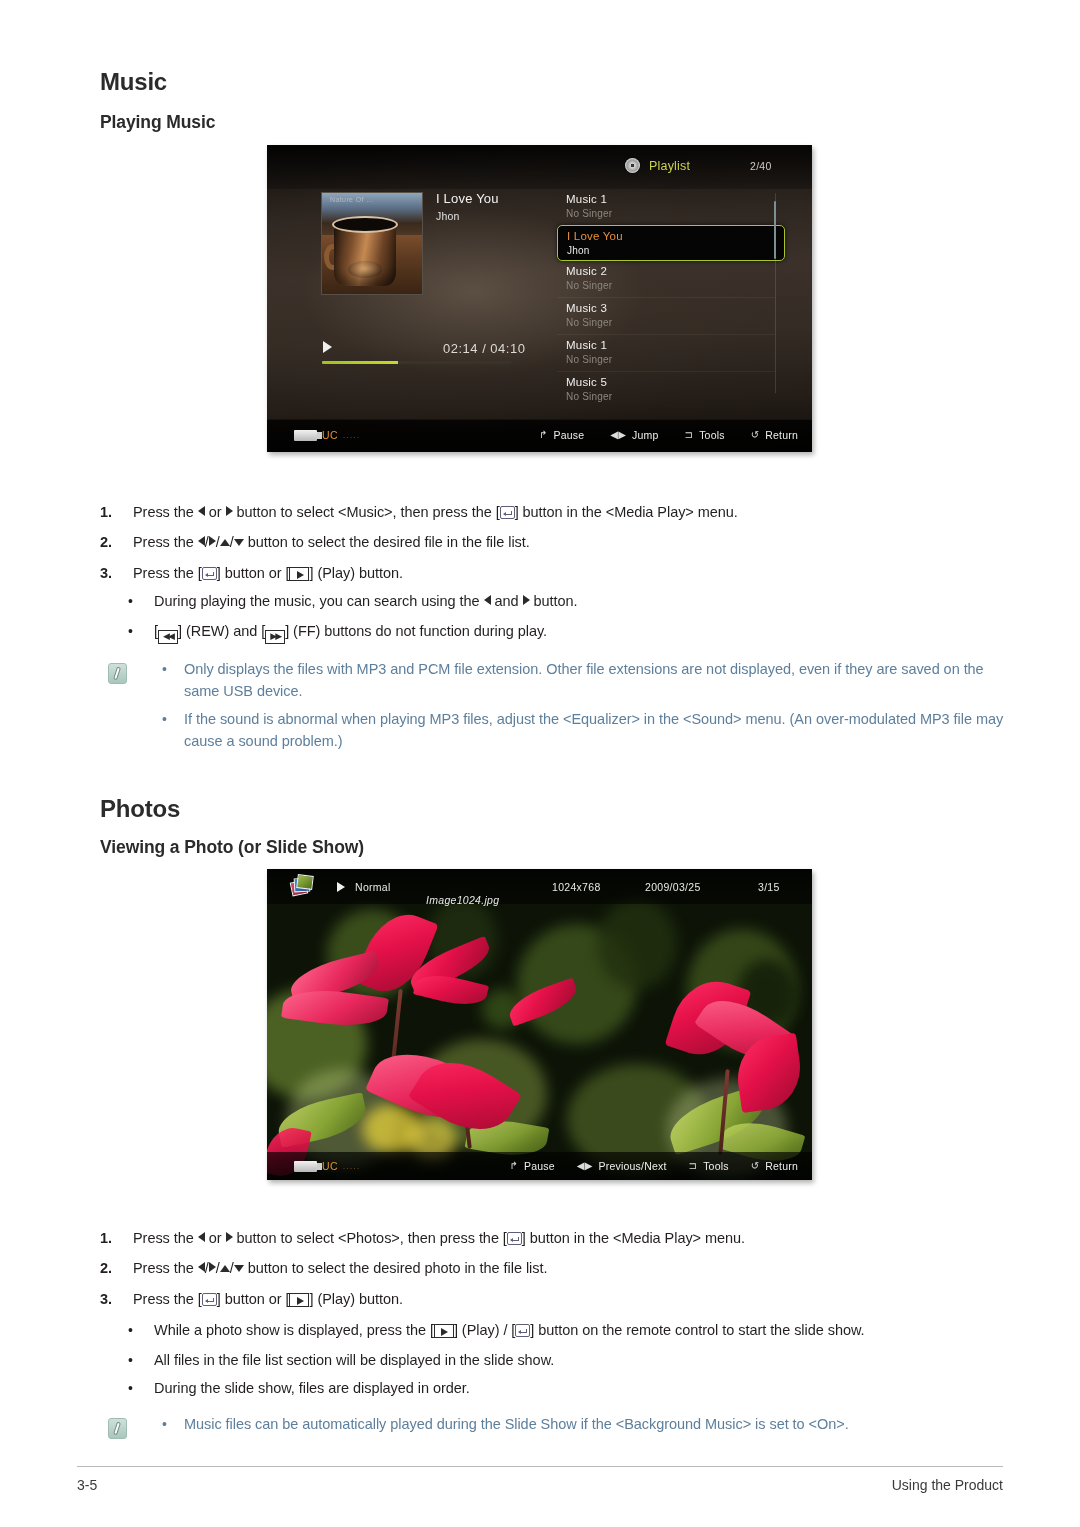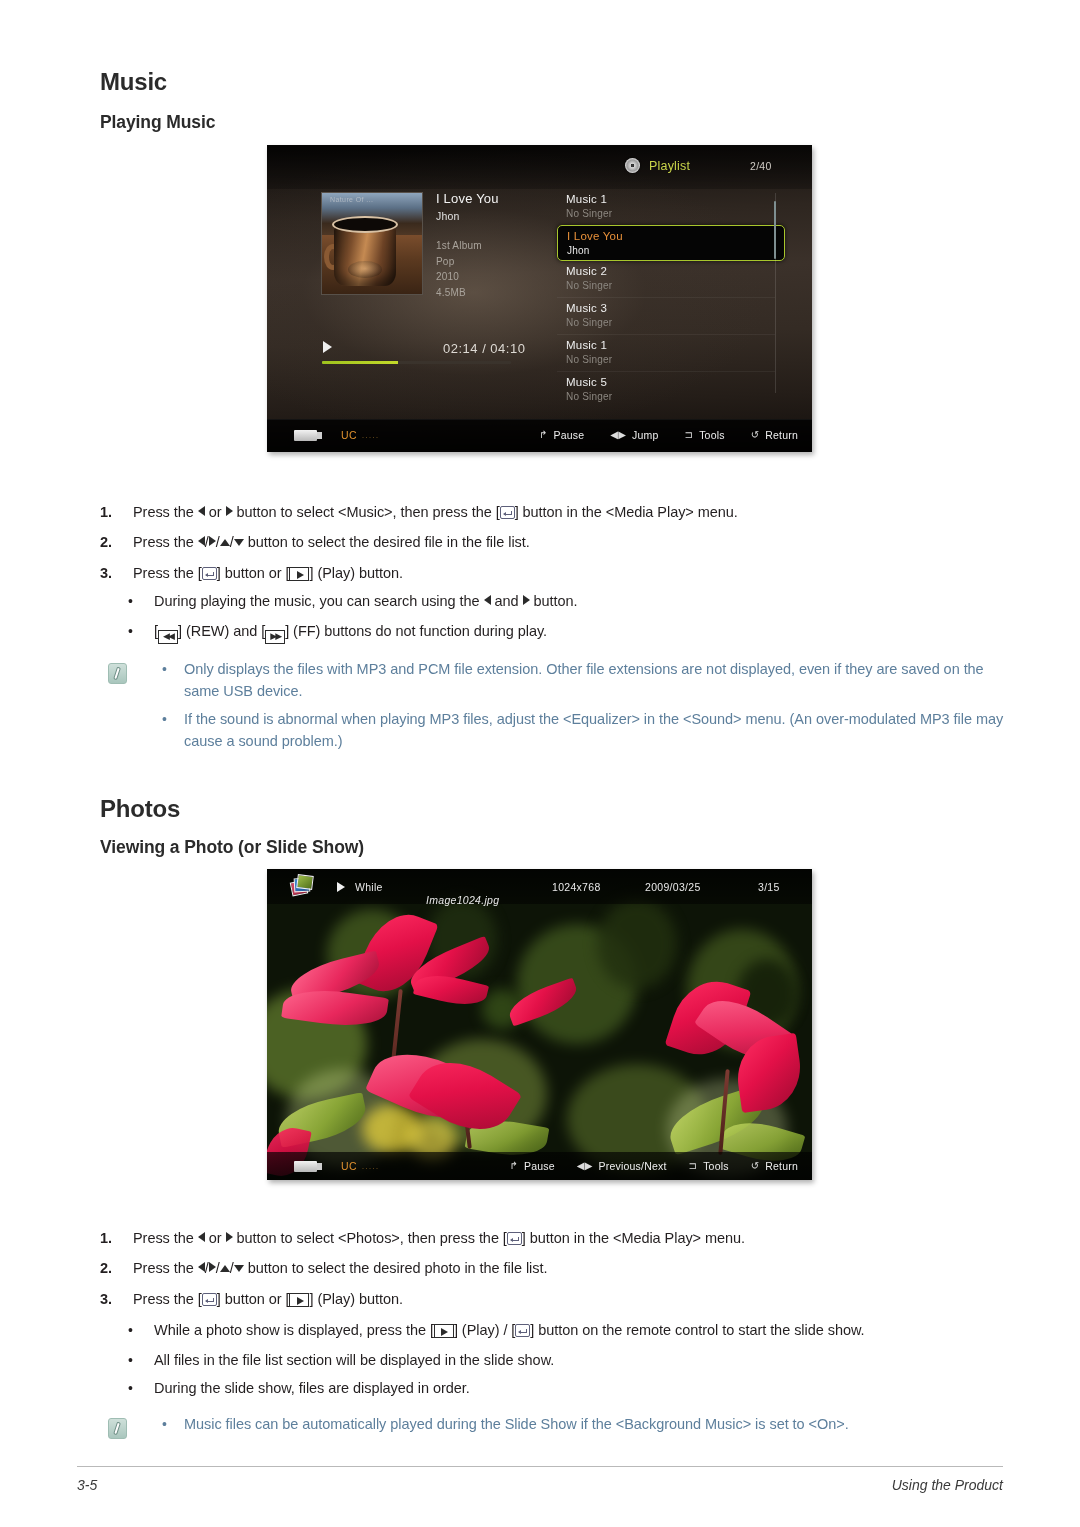--- a/index.html
+++ b/index.html
@@ -273,21 +273,20 @@
     content: "";
     position: absolute;
     right: -5px; top: 2px;
     width: 5px; height: 7px;
     background: #cfcfcf;
   }
   .usb-text {
     font-size: 10.5px;
     color: #e0922f;
     letter-spacing: .3px;
-    margin-left: 19px;
   }
   .usb-dots {
     font-size: 9px;
     color: #6a4c1d;
     letter-spacing: 1px;
   }
   .hints {
     position: absolute;
     display: flex;
     align-items: center;
@@ -514,21 +513,20 @@
   
   .footer-rule {
     position: absolute;
     height: 1px;
     background: #b9b9b9;
   }
   .footer-left, .footer-right {
     position: absolute;
     font-size: 14px;
     color: #3a3a3a;
-    font-style: italic;
   }
 </style>
 </head>
 <body>
 
 <div class="page">
 
   <div class="h1" style="left:100px; top:68px;">Music</div>
   <div class="h2" style="left:100px; top:112px;">Playing Music</div>
 
@@ -552,26 +550,20 @@
         <div class="mug-body"></div>
         <div class="mug-inner-ring"></div>
         <div class="mug-rim"></div>
       </div>
       <div class="art-label">Nature Of ...</div>
     </div>
 
     <div class="tinfo" style="left:169px; top:46px; width:150px;">
       <div class="t-title">I Love You</div>
       <div class="t-artist">Jhon</div>
-      <div class="t-meta">
-        <div>1st Album</div>
-        <div>Pop</div>
-        <div>2010</div>
-        <div>4.5MB</div>
-      </div>
     </div>
 
     <div class="play-glyph" style="left:56px; top:196px;"></div>
     <div class="time-text" style="left:176px; top:196px;">02:14 / 04:10</div>
     <div class="prog-track" style="left:55px; top:216px; width:189px;">
       <div class="prog-fill" id="prog-fill" style="width: 40%;"></div>
     </div>
 
     <div class="pl-list" style="left:290px; top:44px; width:228px;" id="playlist-rows">
         <div class="pl-row" style="height: 36px;">
@@ -735,21 +727,21 @@
     <div class="leaf" style="left:470px; top:168px; width:64px; height:72px; transform:rotate(-8deg);"></div>
     <div class="leaf" style="left:0px; top:258px; width:40px; height:50px; transform:rotate(12deg); opacity:.9;"></div>
 
     <div class="photo-topbar"></div>
     <div class="photo-icon" style="left:24px; top:6px;">
       <span class="pi-a"></span>
         <span class="pi-b"></span>
         <span class="pi-c"></span>
     </div>
     <div class="ptop-play" style="left:70px; top:13px;"></div>
-    <div class="ptop-item" style="left:88px; top:12px;">While</div>
+    <div class="ptop-item" style="left:88px; top:12px;">Normal</div>
     <div class="ptop-item" style="left:159px; top:25px;font-style:italic;">Image1024.jpg</div>
     <div class="ptop-item" style="left:285px; top:12px;">1024x768</div>
     <div class="ptop-item" style="left:378px; top:12px;">2009/03/25</div>
     <div class="ptop-item" style="left:491px; top:12px;">3/15</div>
 
     <div class="photo-botbar"></div>
     <div class="usb-chunk" style="left:27px; bottom:8px;">
       <span class="usb-icon"></span>
       <span class="usb-text">UC</span>
       <span class="usb-dots">.....</span>

